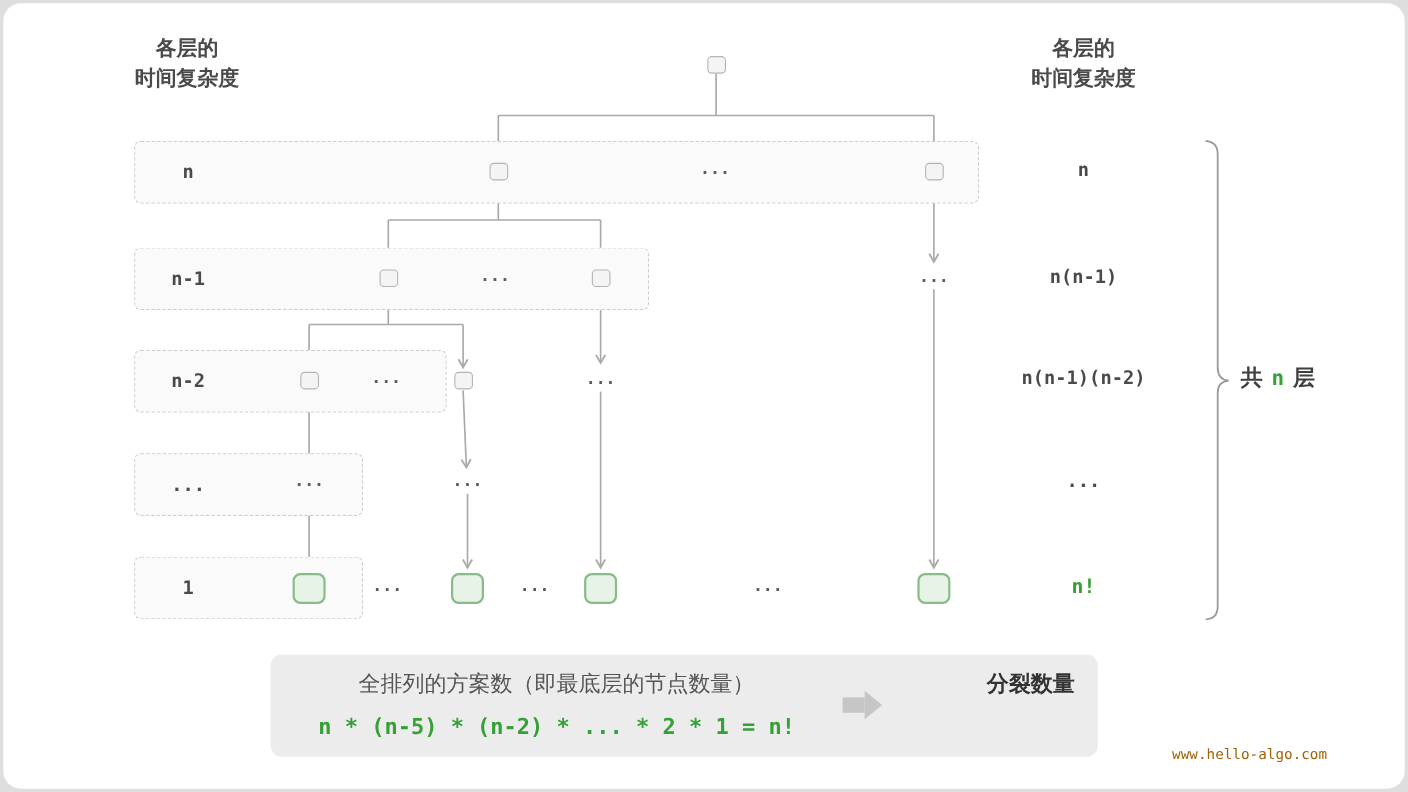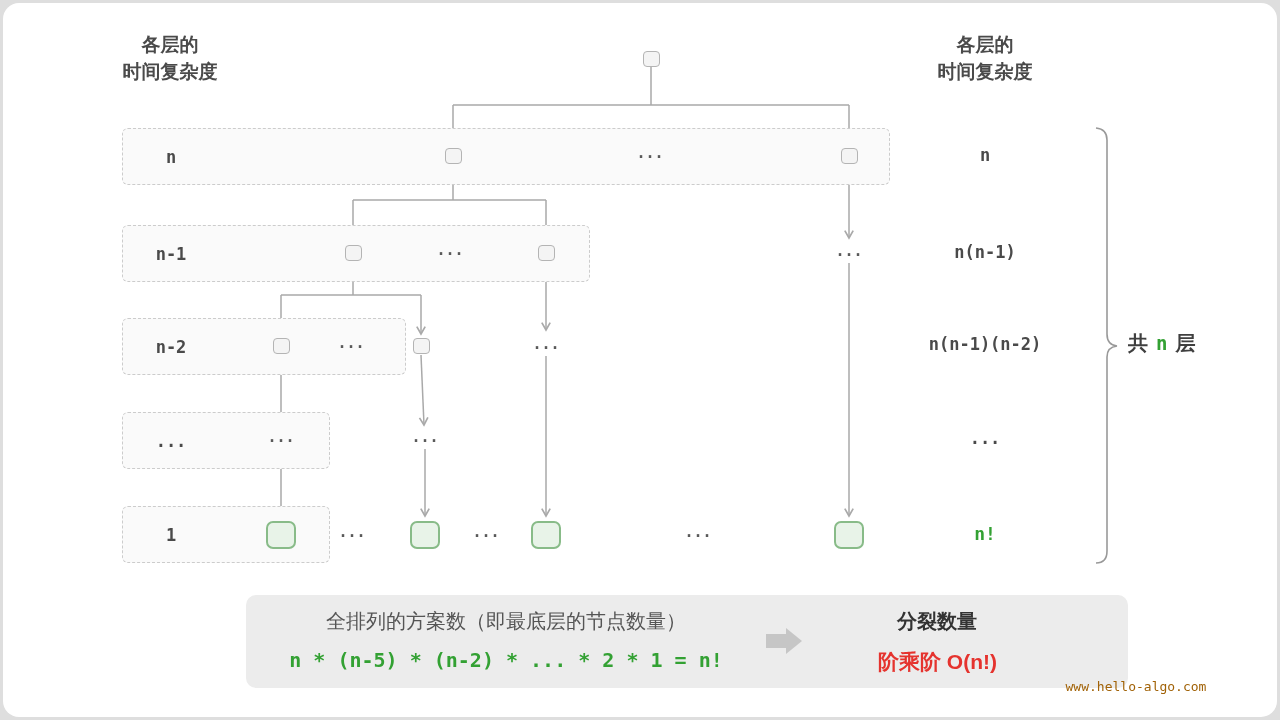--- a/index.html
+++ b/index.html
@@ -137,25 +137,24 @@
   <div class="rlabel" style="top:334px;">n(n-1)(n-2)</div>
   <div class="rlabel" style="top:428px;">...</div>
   <div class="rlabel green" style="top:523px;">n!</div>
 
   <div class="abs brace-label" style="left:1128px; top:330px;">
     <span>共</span>
     <span class="hl">n</span>
     <span>层</span>
   </div>
 
-  <div class="summary" style="left:246px; top:595px; width:882px; height:93px;">
+  <div class="summary" style="left:246px; top:595px; width:752px; height:93px;">
     <div class="sum-caption" style="left:0; top:13px;">全排列的方案数（即最底层的节点数量）</div>
     <div class="sum-formula" style="left:0; top:53px;">n * (n-5) * (n-2) * ... * 2 * 1 = n!</div>
     <div class="big-arrow" style="left:520px; top:33px;">
       <div class="bar"></div>
       <div class="tri"></div>
     </div>
     <div class="result-title" style="left:576px; top:13px;">分裂数量</div>
-    <div class="result-value" style="left:574px; top:53px;">阶乘阶 O(n!)</div>
   </div>
 
   <div class="watermark" style="left:1030px; top:679px;">www.hello-algo.com</div>
 </div>
 
 </body></html>

